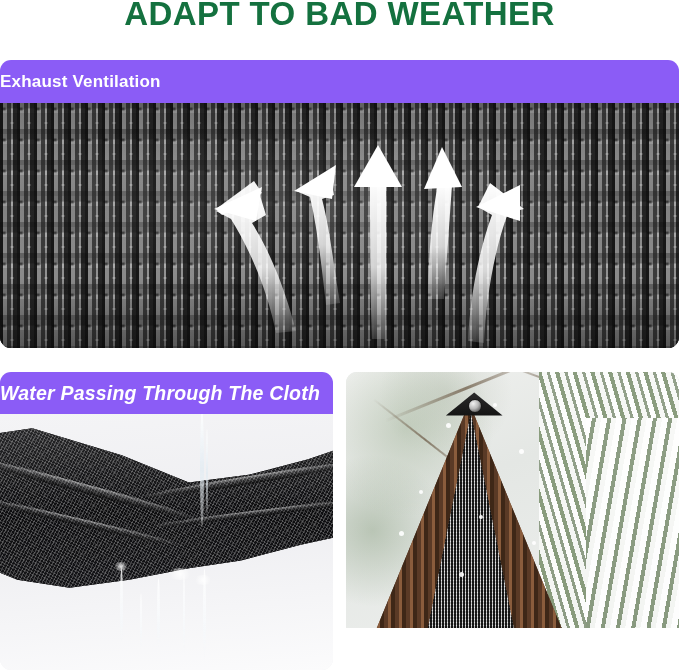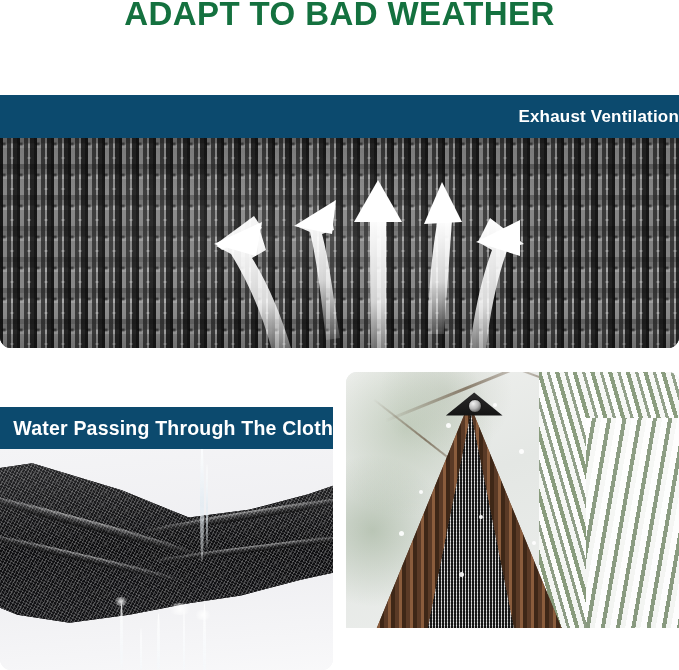--- a/index.html
+++ b/index.html
@@ -26,37 +26,36 @@
   }
 
   
   .panel{
     position:absolute;
     border-radius:11px;
     overflow:hidden;
     background:#ffffff;
   }
   .panel-main{left:0;top:60px;width:679px;height:288px;}
-  .panel-water{left:0;top:372px;width:333px;height:298px;border-radius:11px 11px 11px 11px;}
+  .panel-water{left:0;top:372px;width:333px;height:298px;border-radius:11px 11px 11px 11px;font-style:italic;}
   .panel-snow{left:346px;top:372px;width:333px;height:298px;}
 
   .banner{
     position:relative;
     height:43px;
-    background:#0c4a6e;
+    background:#8b5cf6;
     color:#ffffff;
     display:flex;
     align-items:center;
-    justify-content:flex-end;
+    justify-content:flex-start;
     font-size:17px;
     font-weight:600;
     letter-spacing:0.2px;
     white-space:nowrap;
     z-index:3;
-    margin-top:35px;
   }
   .panel-water .banner,.panel-snow .banner{
     height:42px;
     font-size:19px;
     font-weight:bold;
   }
   .panel-water .banner{font-size:19.5px;}
 
   .photo{
     position:relative;

